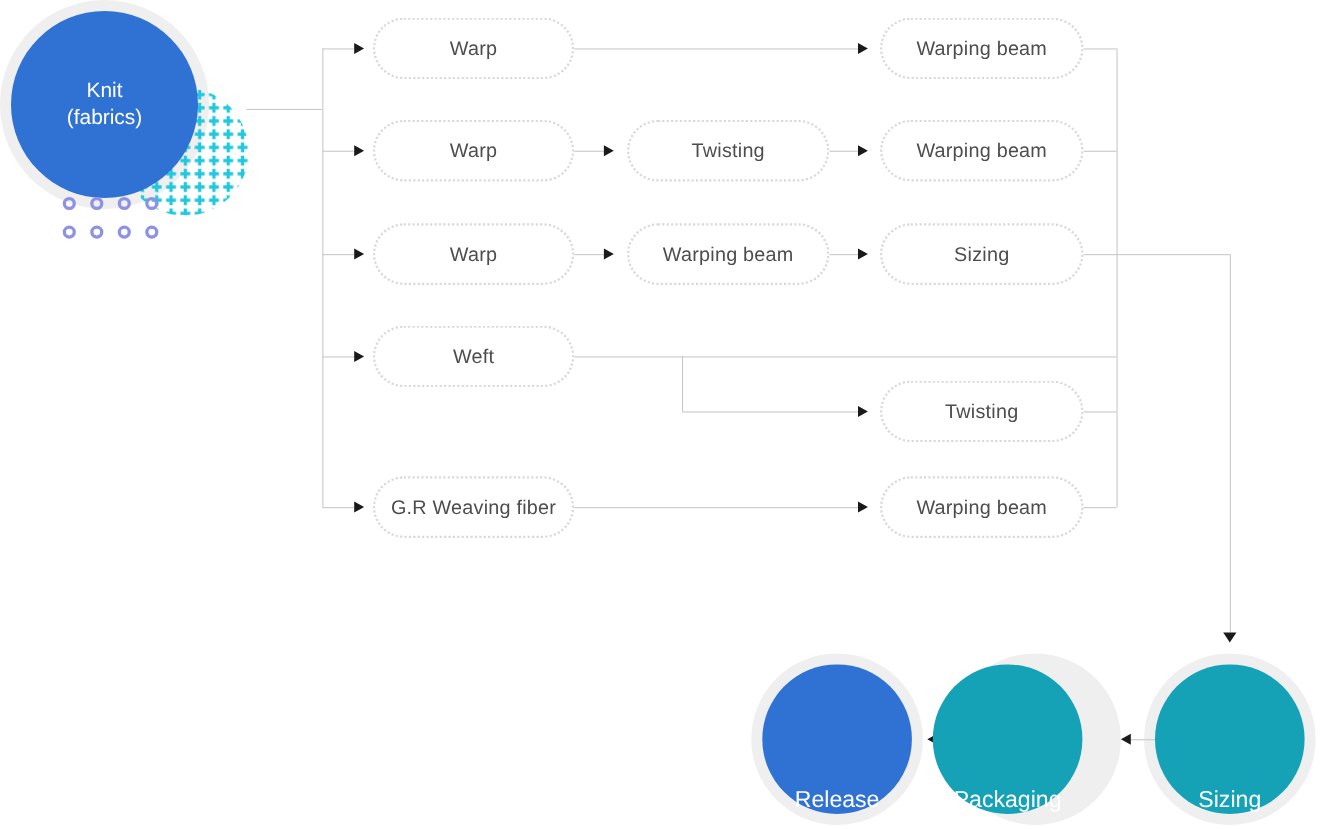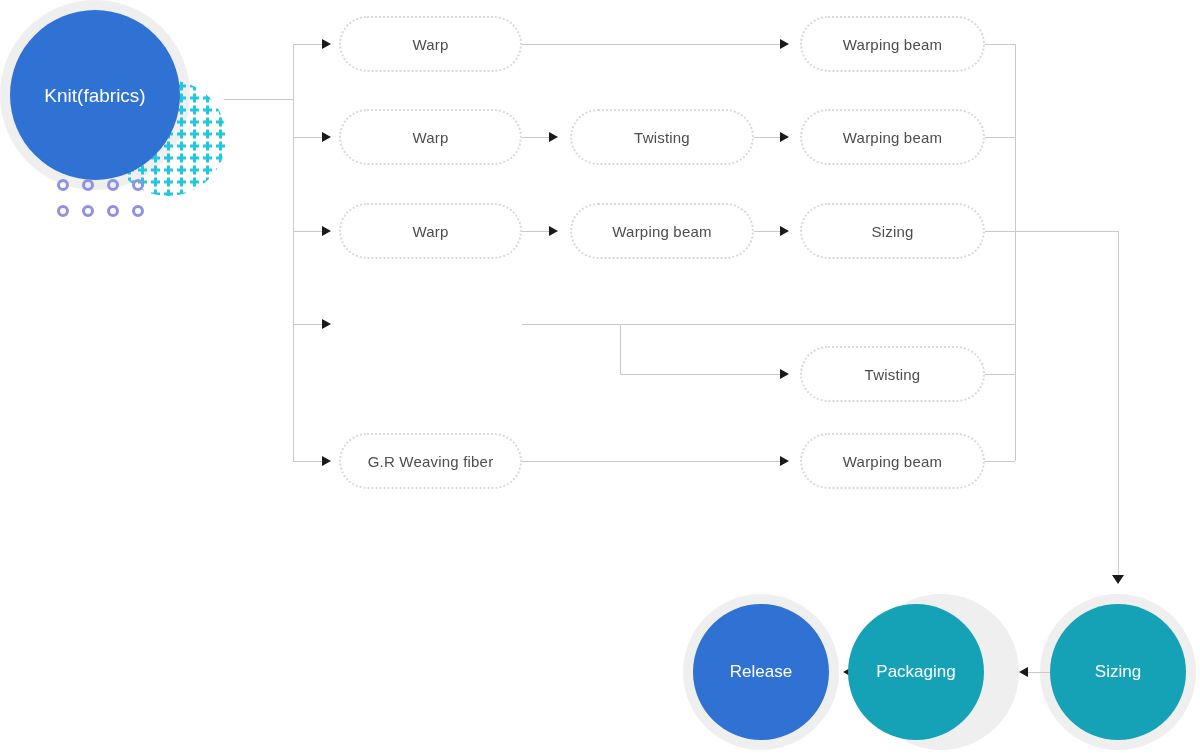--- a/index.html
+++ b/index.html
@@ -3,52 +3,52 @@
 <meta charset="utf-8">
 <style>
   html,body{margin:0;padding:0;background:#fff;}
   .canvas{
     position:relative;width:1200px;height:754px;background:#fff;overflow:hidden;
     font-family:"Liberation Sans","DejaVu Sans",sans-serif;
   }
   
   .halo{position:absolute;border-radius:50%;background:var(--halo,#efefef);}
   .big-circle{
-    position:absolute;border-radius:50%;display:flex;flex-direction:row;
+    position:absolute;border-radius:50%;display:flex;flex-direction:column;
     align-items:center;justify-content:center;color:#fff;text-align:center;
   }
   .blue{background:var(--primary-blue,#2f72d4);}
   .teal{background:var(--teal,#15a2b7);}
   .knit-circle{left:10px;top:10px;width:170px;height:170px;font-size:19px;line-height:25px;z-index:3;}
   .dot-pattern{position:absolute;left:110px;top:80px;z-index:2;}
   .ring{
     position:absolute;width:6px;height:6px;border:3px solid var(--purple-ring,#8e92e3);
     border-radius:50%;background:transparent;z-index:4;
   }
   
   .pbox{
     position:absolute;height:52px;border:2px dotted var(--box-border,#d9d9d9);
     border-radius:28px;display:flex;align-items:center;justify-content:center;
     background:#fff;z-index:2;
   }
-  .pbox-label{font-size:15px;font-weight:500;color:var(--box-text,#4d4d4d);letter-spacing:.2px;}
+  .pbox-label{font-size:18px;font-weight:500;color:var(--box-text,#4d4d4d);letter-spacing:.2px;}
   
   .hline{position:absolute;height:1px;background:var(--line,#c9c9c9);z-index:1;}
   .vline{position:absolute;width:1px;background:var(--line,#c9c9c9);z-index:1;}
   .arr-r{position:absolute;width:0;height:0;z-index:2;
     border-top:5px solid transparent;border-bottom:5px solid transparent;
     border-left:9px solid var(--arrow,#1a1a1a);}
   .arr-l{position:absolute;width:0;height:0;z-index:2;
     border-top:5px solid transparent;border-bottom:5px solid transparent;
     border-right:9px solid var(--arrow,#1a1a1a);}
   .arr-d{position:absolute;width:0;height:0;z-index:2;
     border-left:6px solid transparent;border-right:6px solid transparent;
     border-top:9px solid var(--arrow,#1a1a1a);}
   
-  .end-circle{width:136px;height:136px;font-size:17px;z-index:3;}
+  .end-circle{width:136px;height:136px;font-size:21px;z-index:3;justify-content:flex-end;}
 </style>
 </head>
 <body>
 
 <div class="canvas">
 
   <div class="halo" style="left:0;top:0;width:190px;height:190px"></div>
 
   <svg class="dot-pattern" width="116" height="116" aria-hidden="true">
     <defs>
@@ -122,20 +122,23 @@
   <div class="pbox" style="left:570px;top:203px;width:180px">
     <span class="pbox-label">Warping beam</span>
   </div>
   <div class="hline" style="left:754px;top:231px;width:26px"></div>
   <div class="arr-r" style="left:780px;top:226px"></div>
   <div class="pbox" style="left:800px;top:203px;width:181px">
     <span class="pbox-label">Sizing</span>
   </div>
   <div class="hline" style="left:985px;top:231px;width:133px"></div>
 
+  <div class="pbox" style="left:339px;top:296px;width:179px">
+    <span class="pbox-label">Weft</span>
+  </div>
   <div class="hline" style="left:522px;top:324px;width:493px"></div>
 
   <div class="vline" style="left:620px;top:324px;height:50px"></div>
   <div class="hline" style="left:620px;top:374px;width:160px"></div>
   <div class="arr-r" style="left:780px;top:369px"></div>
   <div class="pbox" style="left:800px;top:346px;width:181px">
     <span class="pbox-label">Twisting</span>
   </div>
   <div class="hline" style="left:985px;top:374px;width:30px"></div>
 

